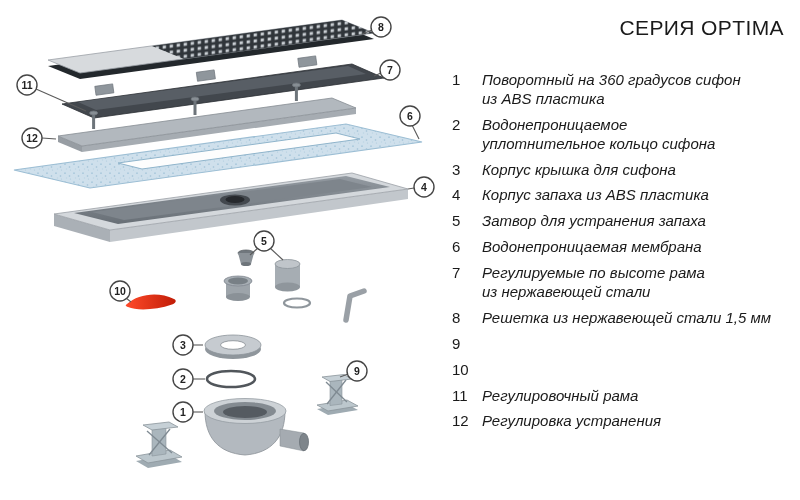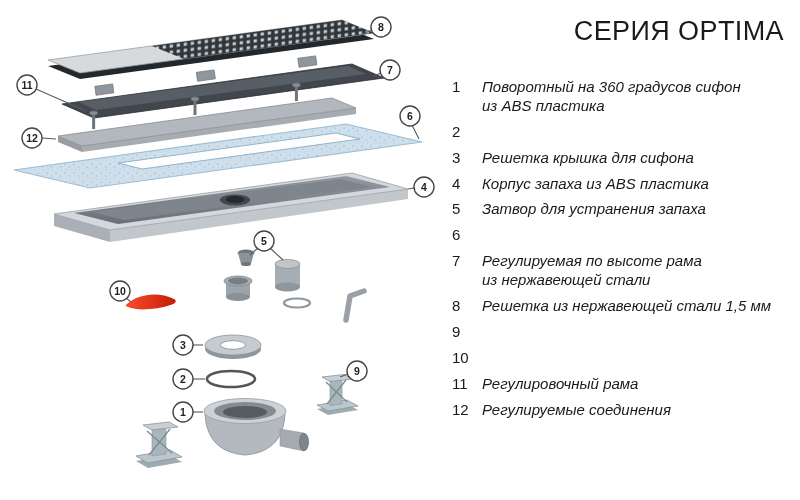--- a/index.html
+++ b/index.html
@@ -1,21 +1,21 @@
 <!DOCTYPE html>
 <html><head>
 <meta charset="utf-8">
 <style>
   * { margin:0; padding:0; box-sizing:border-box; }
   html,body { width:800px; height:500px; }
   body { background:#ffffff; font-family:"Liberation Sans",sans-serif; color:#1a1a1a; overflow:hidden; }
   .page { display:flex; width:800px; height:500px; }
   .diagram { flex:0 0 440px; width:440px; height:500px; position:relative; }
   .panel { flex:1; padding:16px 16px 0 12px; }
-  .title { font-size:27px; font-weight:500; letter-spacing:.4px; text-align:right; margin-bottom:31px; white-space:nowrap; }
+  .title { font-size:21px; font-weight:500; letter-spacing:.4px; text-align:right; margin-bottom:31px; white-space:nowrap; }
   .parts { list-style:none; }
   .part-row { display:flex; margin-bottom:7px; font-size:15px; line-height:1.26; }
   .part-num { flex:0 0 30px; width:30px; }
   .part-label { white-space:pre-line; max-width:300px;font-style:italic; }
   .callout line { stroke:#5a5a5a; stroke-width:1.1; }
   .callout circle { fill:#ffffff; stroke:#454545; stroke-width:1.4; }
   .callout text { font-family:"Liberation Sans",sans-serif; font-size:10.5px; font-weight:bold; fill:#222; text-anchor:middle; }
 </style>
 </head>
 <body>
@@ -212,55 +212,58 @@
   <div class="panel">
     <h1 class="title">СЕРИЯ OPTIMA</h1>
     <ol class="parts">
       <li class="part-row">
         <span class="part-num">1</span>
         <span class="part-label">Поворотный на 360 градусов сифон
 из ABS пластика</span>
       </li>
       <li class="part-row">
         <span class="part-num">2</span>
+        <span class="part-label">Водонепроницаемое
+уплотнительное кольцо сифона</span>
       </li>
       <li class="part-row">
         <span class="part-num">3</span>
-        <span class="part-label">Решетка крышка для сифона</span>
+        <span class="part-label">Корпус крышка для сифона</span>
       </li>
       <li class="part-row">
         <span class="part-num">4</span>
         <span class="part-label">Корпус запаха из ABS пластика</span>
       </li>
       <li class="part-row">
         <span class="part-num">5</span>
         <span class="part-label">Затвор для устранения запаха</span>
       </li>
       <li class="part-row">
         <span class="part-num">6</span>
+        <span class="part-label">Водонепроницаемая мембрана</span>
       </li>
       <li class="part-row">
         <span class="part-num">7</span>
-        <span class="part-label">Регулируемая по высоте рама
+        <span class="part-label">Регулируемые по высоте рама
 из нержавеющей стали</span>
       </li>
       <li class="part-row">
         <span class="part-num">8</span>
         <span class="part-label">Решетка из нержавеющей стали 1,5 мм</span>
       </li>
       <li class="part-row">
         <span class="part-num">9</span>
       </li>
       <li class="part-row">
         <span class="part-num">10</span>
       </li>
       <li class="part-row">
         <span class="part-num">11</span>
         <span class="part-label">Регулировочный рама</span>
       </li>
       <li class="part-row">
         <span class="part-num">12</span>
-        <span class="part-label">Регулируемые соединения</span>
+        <span class="part-label">Регулировка устранения</span>
       </li>
     </ol>
   </div>
 
 </div>
 
 </body></html>

